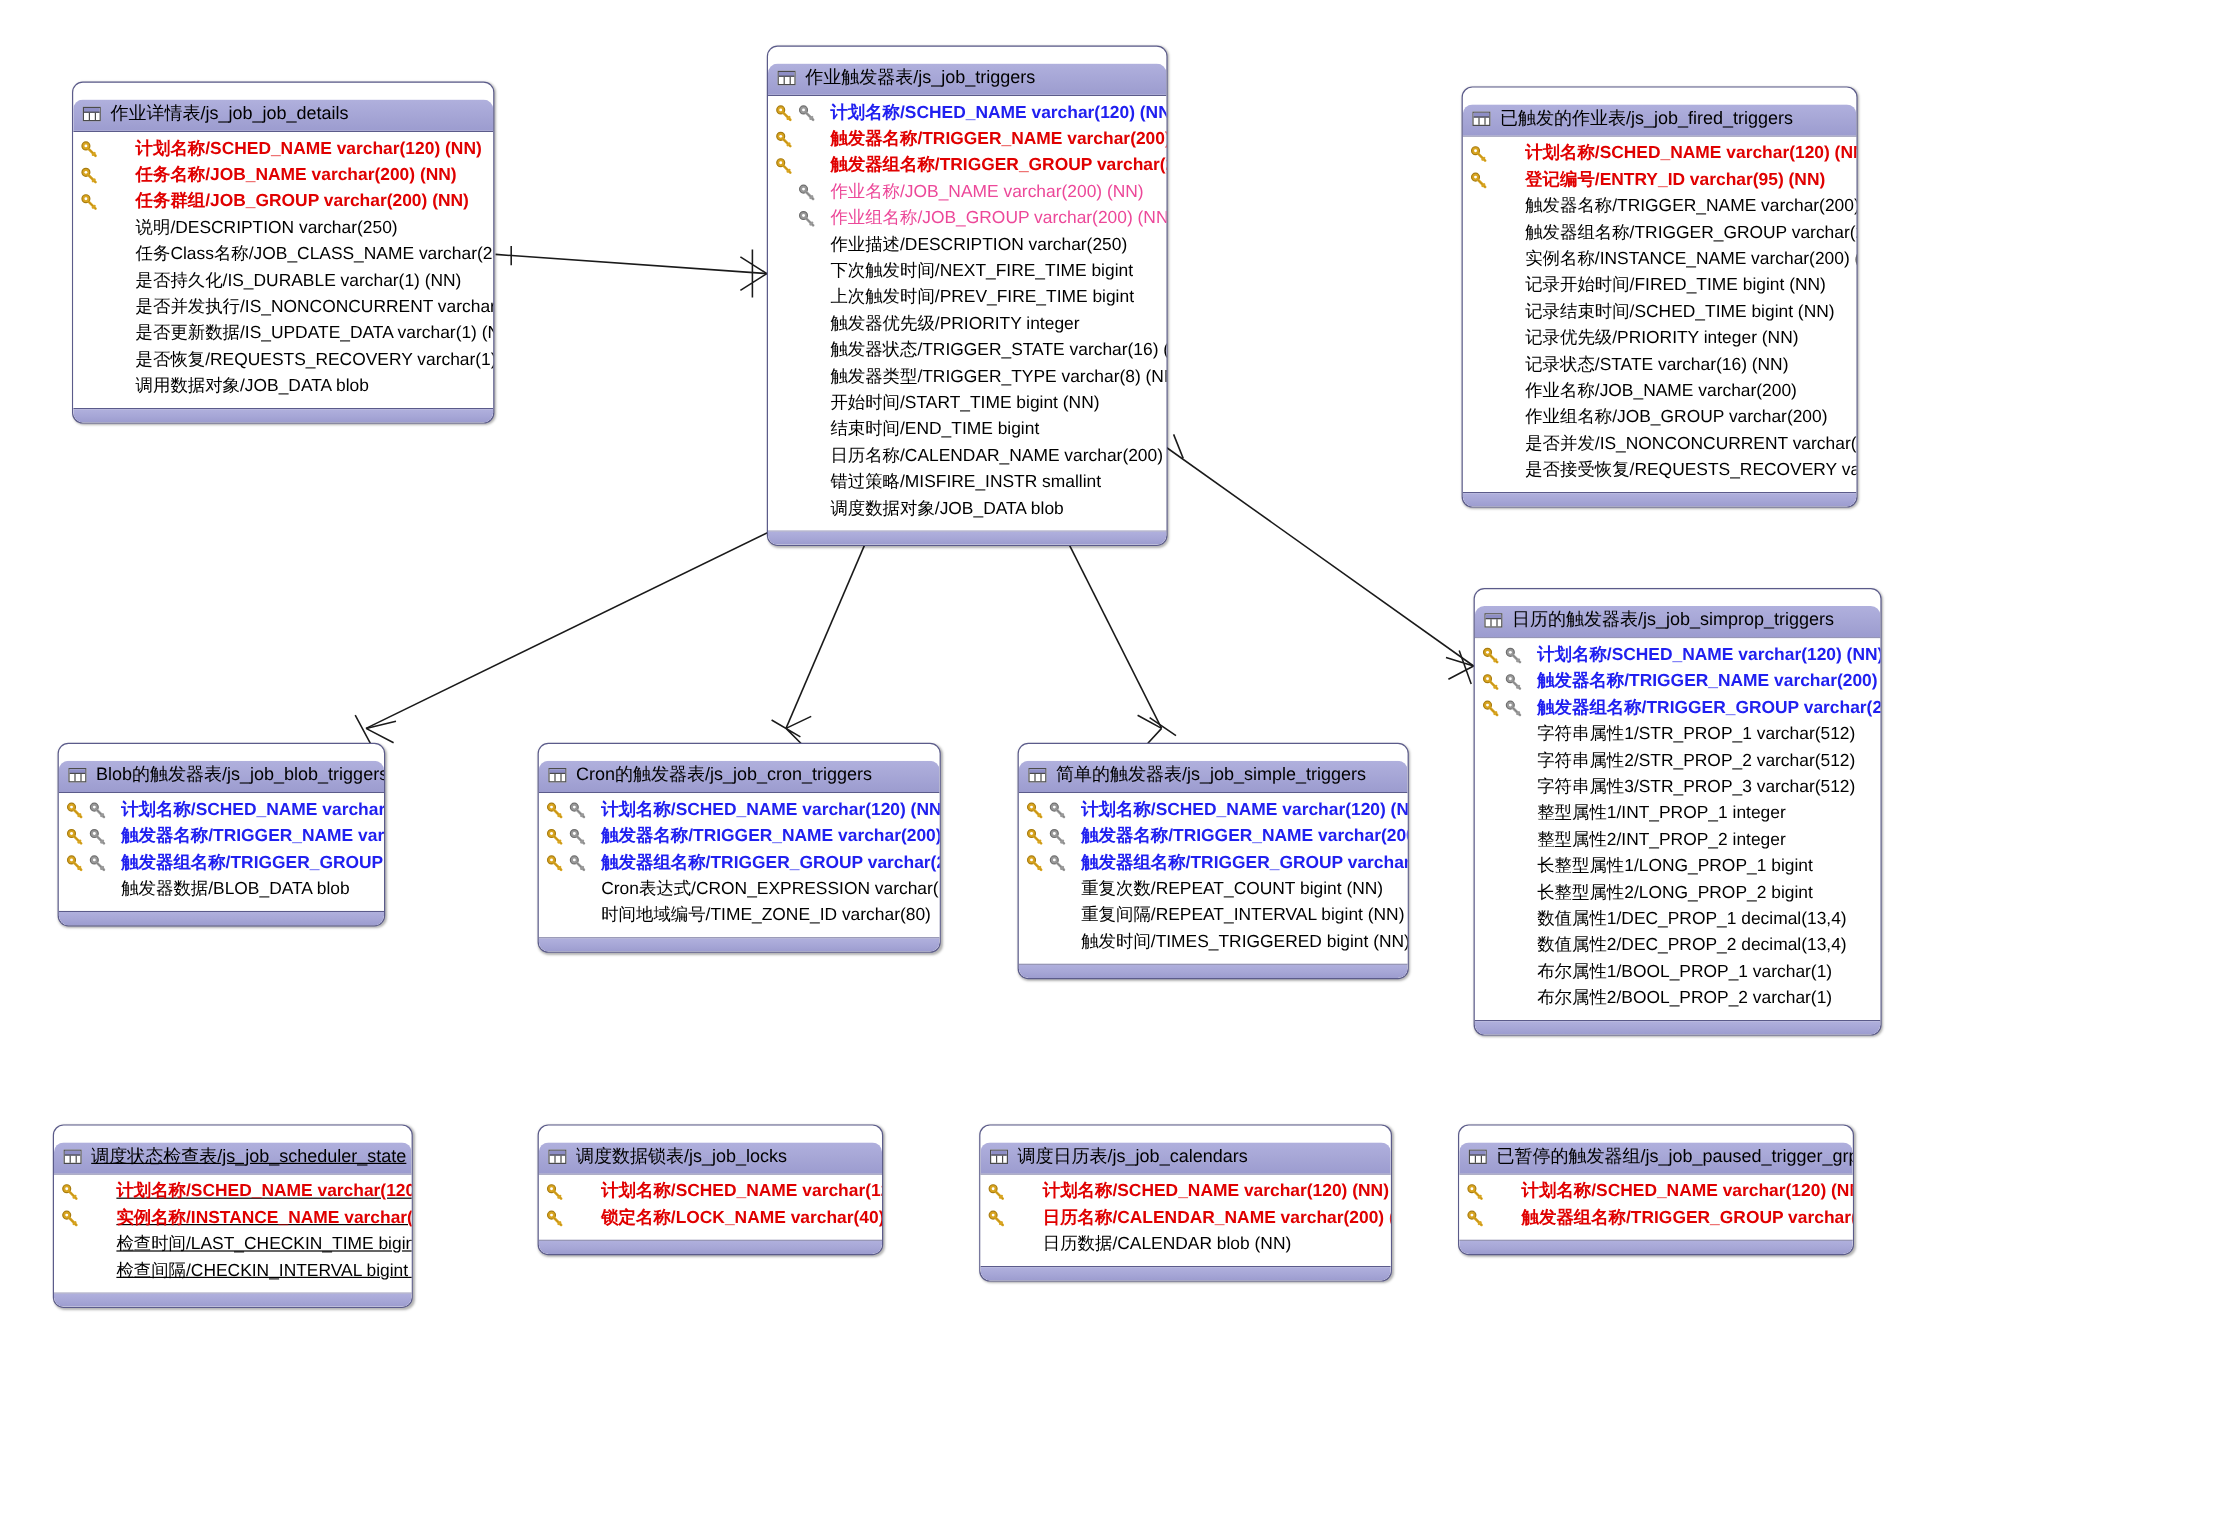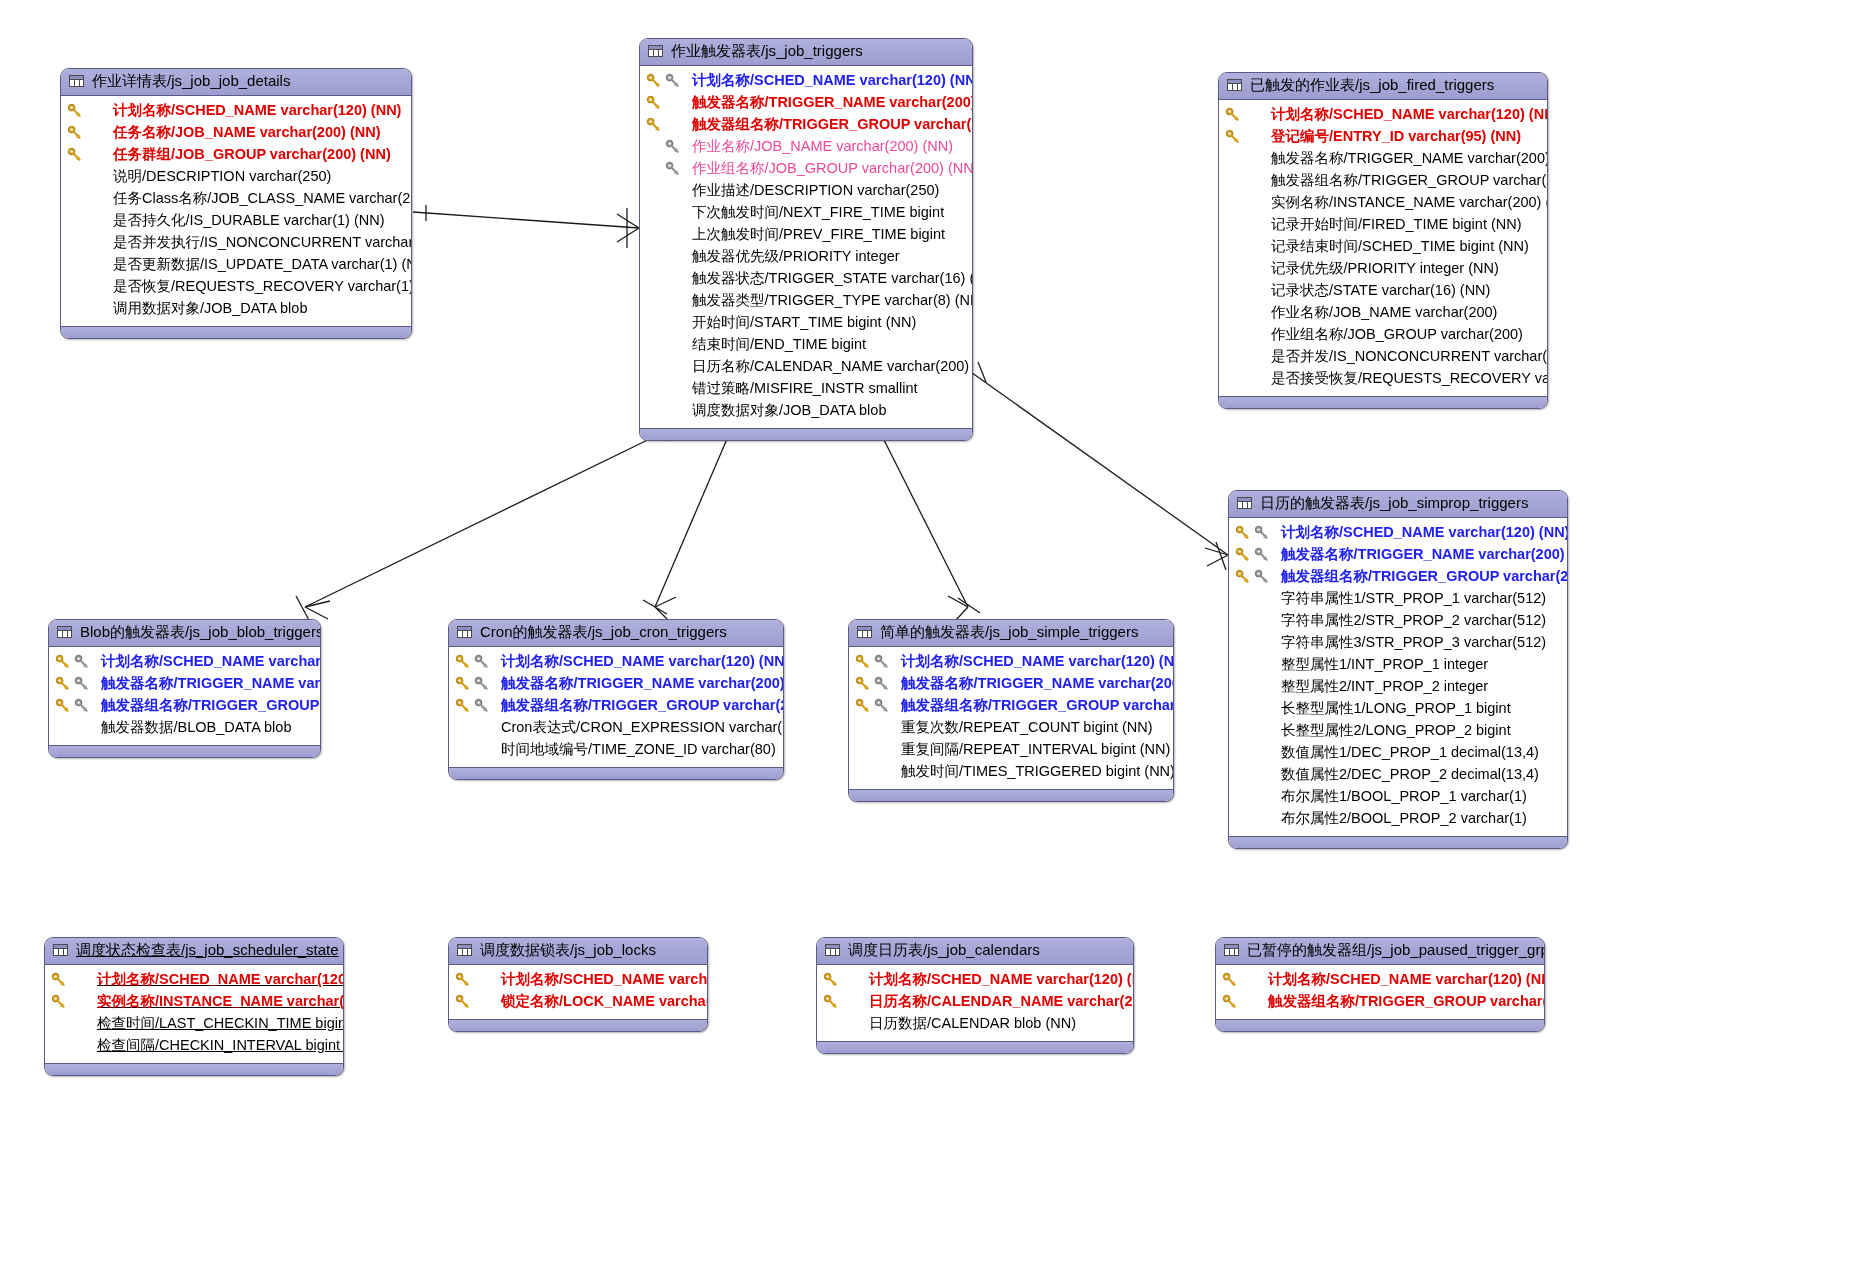--- a/index.html
+++ b/index.html
@@ -44,20 +44,21 @@
     border-top-left-radius: 8px;
     border-top-right-radius: 8px;
     padding: 4px 8px 5px 8px;
     font-size: 15px;
     color: #000000;
     display: flex;
     align-items: center;
     gap: 8px;
     white-space: nowrap;
     line-height: 1.1;
+    margin-top: 14px;
   }
   .table-icon {
     width: 15px;
     height: 12px;
     flex: 0 0 auto;
     display: inline-block;
     position: relative;
     background: #ffffff;
     border: 1px solid #4b4b4b;
     box-sizing: border-box;
@@ -865,21 +866,21 @@
           <span class="attr-text c-black">检查时间/LAST_CHECKIN_TIME bigint (NN)</span>
         </div>
         <div class="attr">
           <span class="keyslot"></span>
           <span class="keyslot"></span>
           <span class="attr-text c-black">检查间隔/CHECKIN_INTERVAL bigint (NN)</span>
         </div>
       </div>
       <div class="entity-footer"></div>
     </div>
-    <div class="entity" style="left: 448px; top: 937px; width: 260px;">
+    <div class="entity" style="left: 448px; top: 937px; width: 288px;">
       <div class="entity-header">
         <span class="table-icon"></span>
         <span>调度数据锁表/js_job_locks</span>
       </div>
       <div class="entity-body">
         <div class="attr">
           <span class="keyslot pk">
             <svg width="16" height="16" viewBox="0 0 16 16" xmlns="http://www.w3.org/2000/svg">
               <circle cx="4.6" cy="4.6" r="3.3" fill="#d9a520" stroke="#a87c10" stroke-width="1"></circle>
               <circle cx="4.6" cy="4.6" r="1.2" fill="#ffffff"></circle>
@@ -900,21 +901,21 @@
               <path d="M6.6 6.8 L12.6 12.8" stroke="#a87c10" stroke-width="0.7" stroke-linecap="round" opacity="0.7"></path>
               <path d="M10.4 12.0 L11.8 10.6" stroke="#d9a520" stroke-width="2" stroke-linecap="round"></path>
             </svg>
           </span>
           <span class="keyslot"></span>
           <span class="attr-text c-red">锁定名称/LOCK_NAME varchar(40) (NN)</span>
         </div>
       </div>
       <div class="entity-footer"></div>
     </div>
-    <div class="entity" style="left: 816px; top: 937px; width: 318px;">
+    <div class="entity" style="left: 816px; top: 937px; width: 344px;">
       <div class="entity-header">
         <span class="table-icon"></span>
         <span>调度日历表/js_job_calendars</span>
       </div>
       <div class="entity-body">
         <div class="attr">
           <span class="keyslot pk">
             <svg width="16" height="16" viewBox="0 0 16 16" xmlns="http://www.w3.org/2000/svg">
               <circle cx="4.6" cy="4.6" r="3.3" fill="#d9a520" stroke="#a87c10" stroke-width="1"></circle>
               <circle cx="4.6" cy="4.6" r="1.2" fill="#ffffff"></circle>

